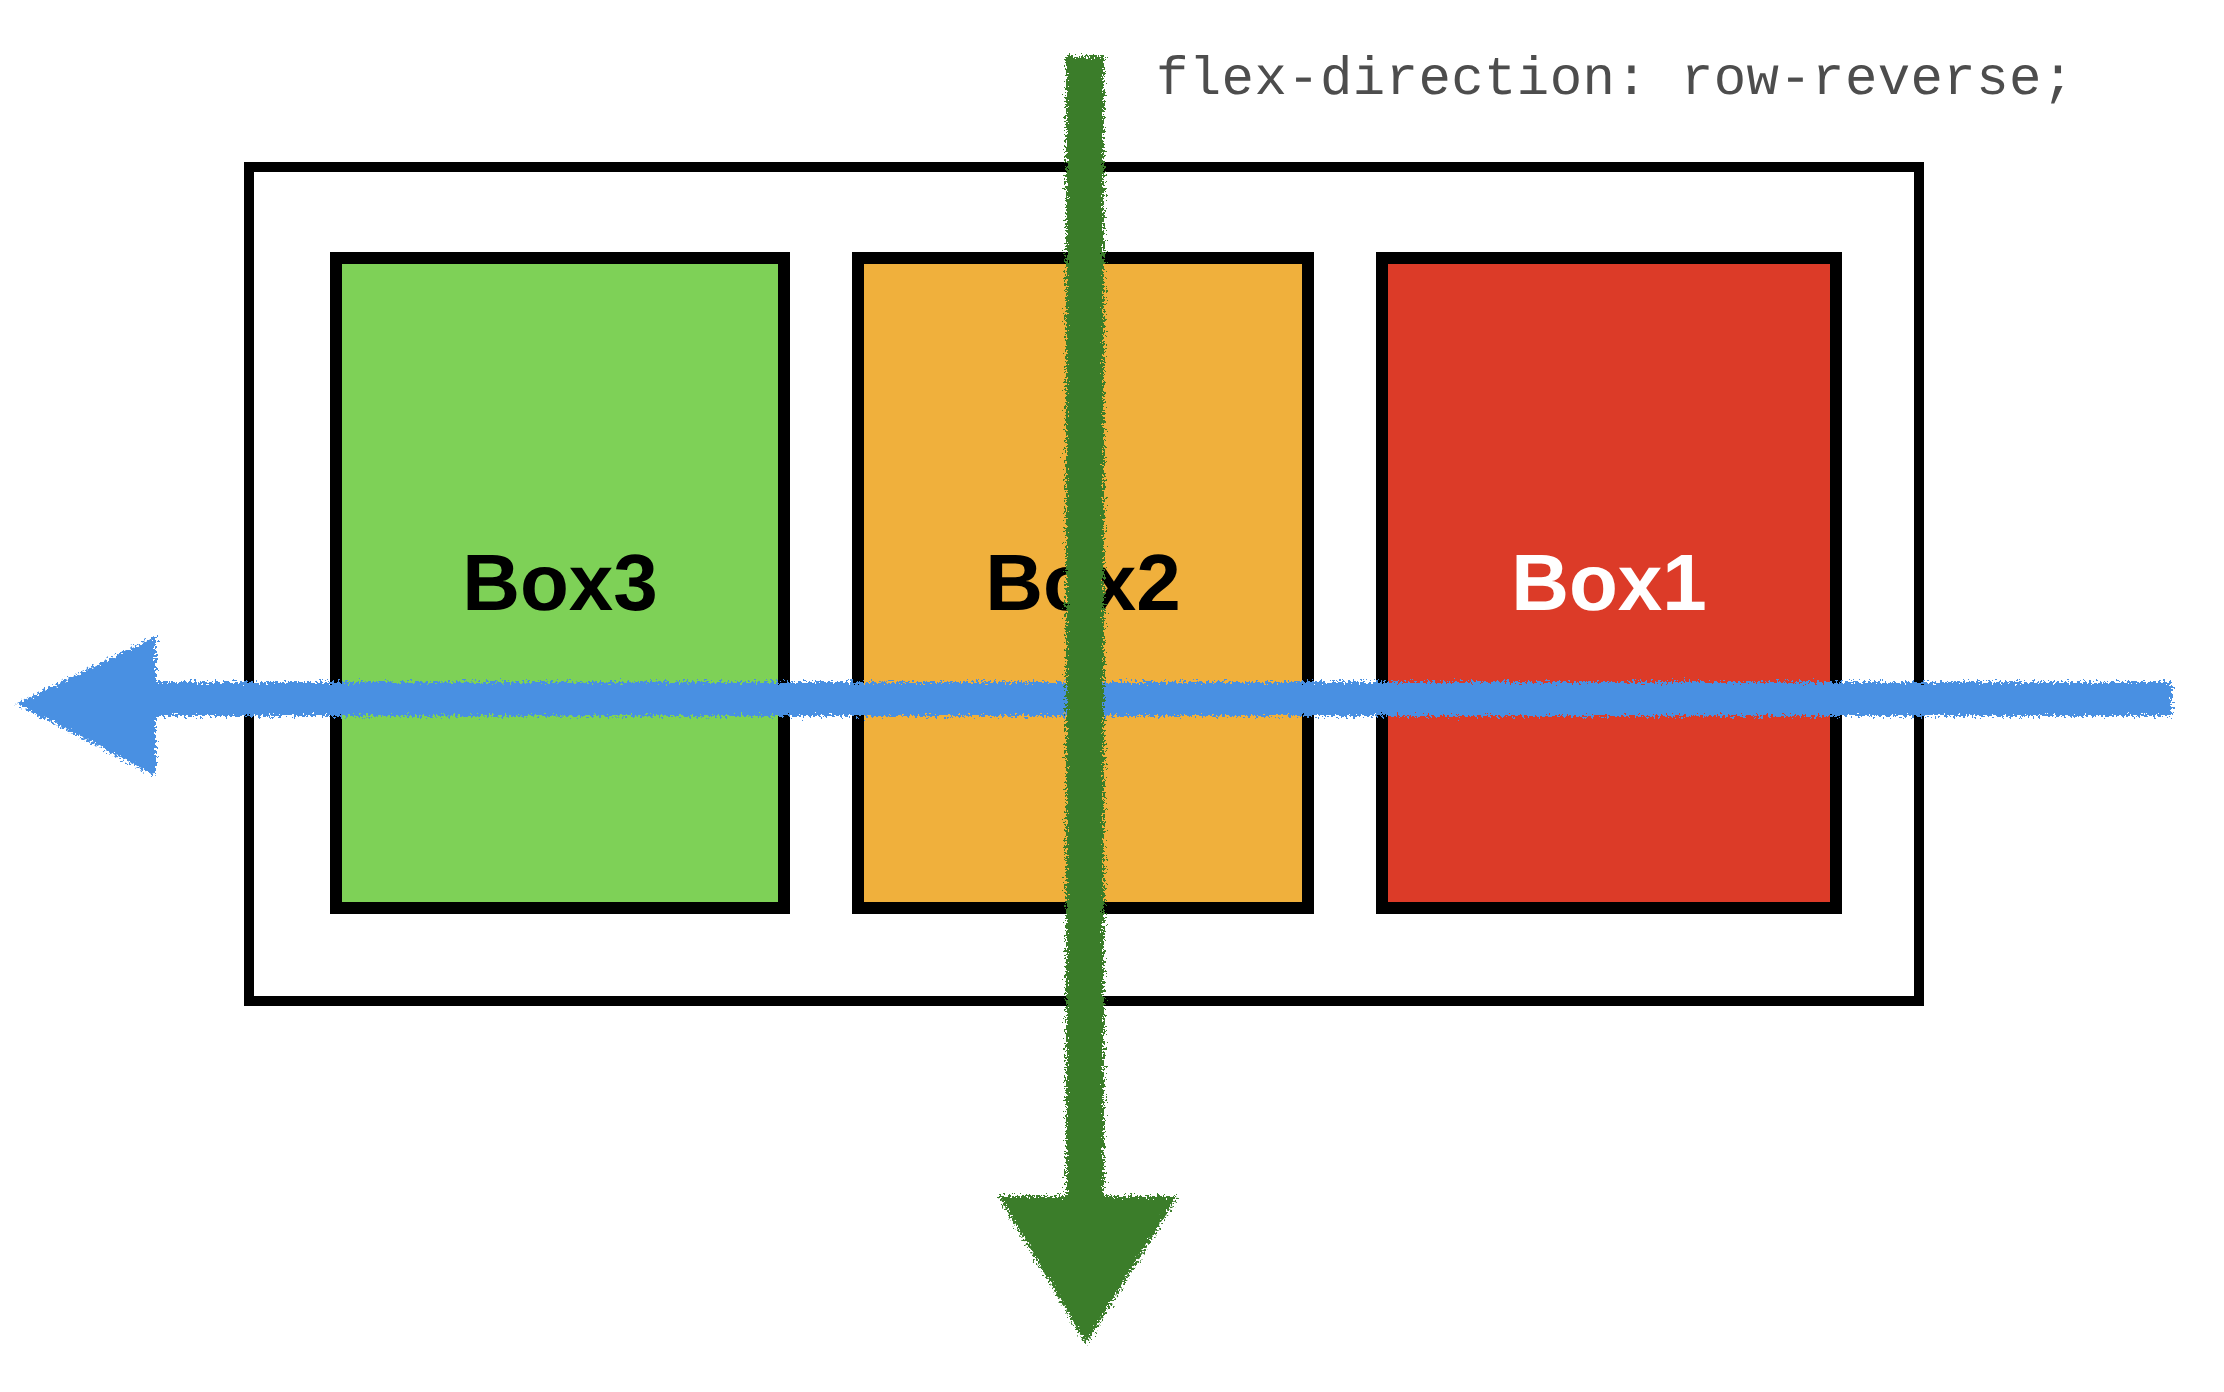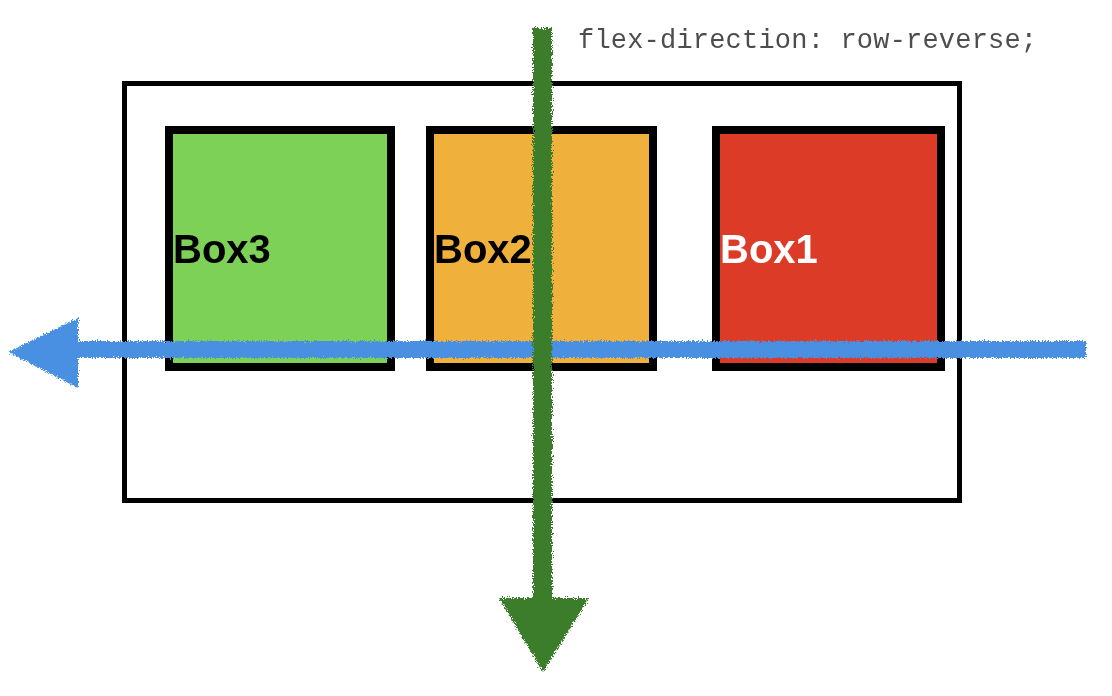--- a/index.html
+++ b/index.html
@@ -42,26 +42,26 @@
     height: 422px;
     box-sizing: border-box;
     border: 5px solid #000000;
     background: transparent;
   }
 
   
   .flex-item {
     position: absolute;
     top: 126px;
-    height: 245px;
+    height: 331px;
     box-sizing: border-box;
-    border: 8px solid #0f766e;
+    border: 6px solid #0f766e;
     display: flex;
     align-items: center;
-    justify-content: flex-start;
+    justify-content: center;
   }
   .flex-item .item-label {
     font-family: "Liberation Sans", sans-serif;
     font-size: 40px;
     font-weight: bold;
     letter-spacing: 0px;
     line-height: 40px;
     user-select: none;
   }
   #item-box3 { left: 165px; width: 230px; }
@@ -88,21 +88,21 @@
   <div id="flex-container" style="border-color: rgb(0, 0, 0);"></div>
 
   <div class="flex-item" id="item-box3" style="background: rgb(126, 209, 87); border-color: rgb(0, 0, 0);">
     <span class="item-label" style="color: rgb(0, 0, 0);">Box3</span>
   </div>
 
   <div class="flex-item" id="item-box2" style="background: rgb(240, 176, 60); border-color: rgb(0, 0, 0);">
     <span class="item-label" style="color: rgb(0, 0, 0);">Box2</span>
   </div>
 
-  <div class="flex-item" id="item-box1" style="background: rgb(220, 59, 40); border-color: rgb(0, 0, 0); margin-left: 24px;">
+  <div class="flex-item" id="item-box1" style="background: rgb(220, 59, 40); border-color: rgb(0, 0, 0);">
     <span class="item-label" style="color: rgb(255, 255, 255);">Box1</span>
   </div>
 
   <svg id="arrow-layer" viewBox="0 0 1112 696" width="1112" height="696">
     <defs>
       <filter id="rough" x="-25%" y="-25%" width="150%" height="150%">
         <feTurbulence type="fractalNoise" baseFrequency="0.78" numOctaves="4" seed="7" result="noise"></feTurbulence>
         <feDisplacementMap in="SourceGraphic" in2="noise" scale="6" xChannelSelector="R" yChannelSelector="G"></feDisplacementMap>
       </filter>
       <filter id="rough2" x="-25%" y="-25%" width="150%" height="150%">

